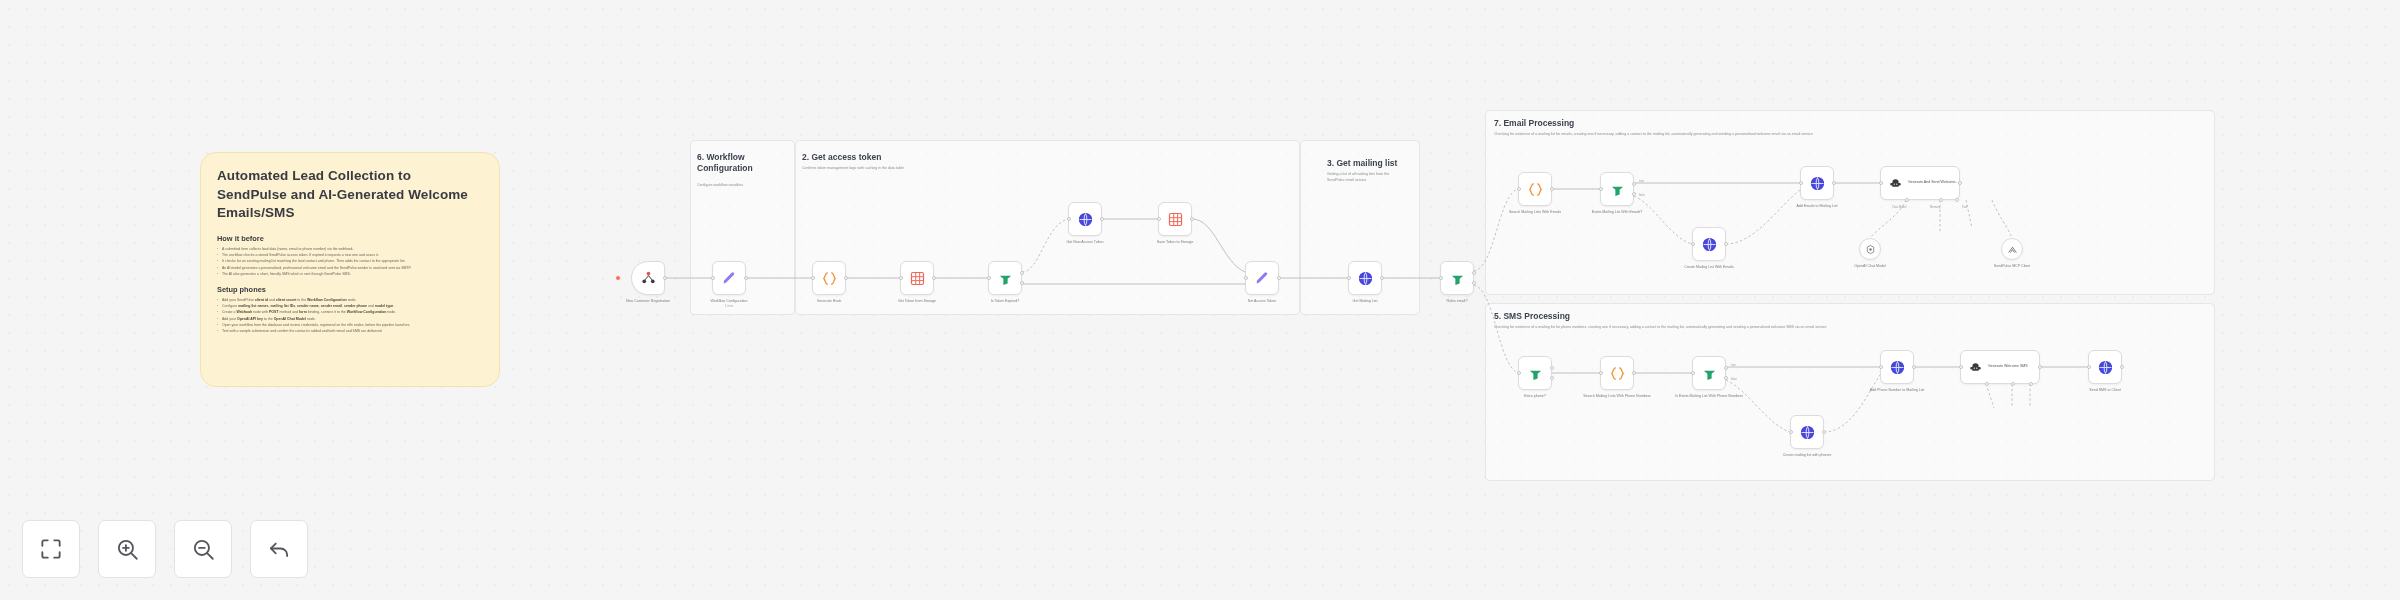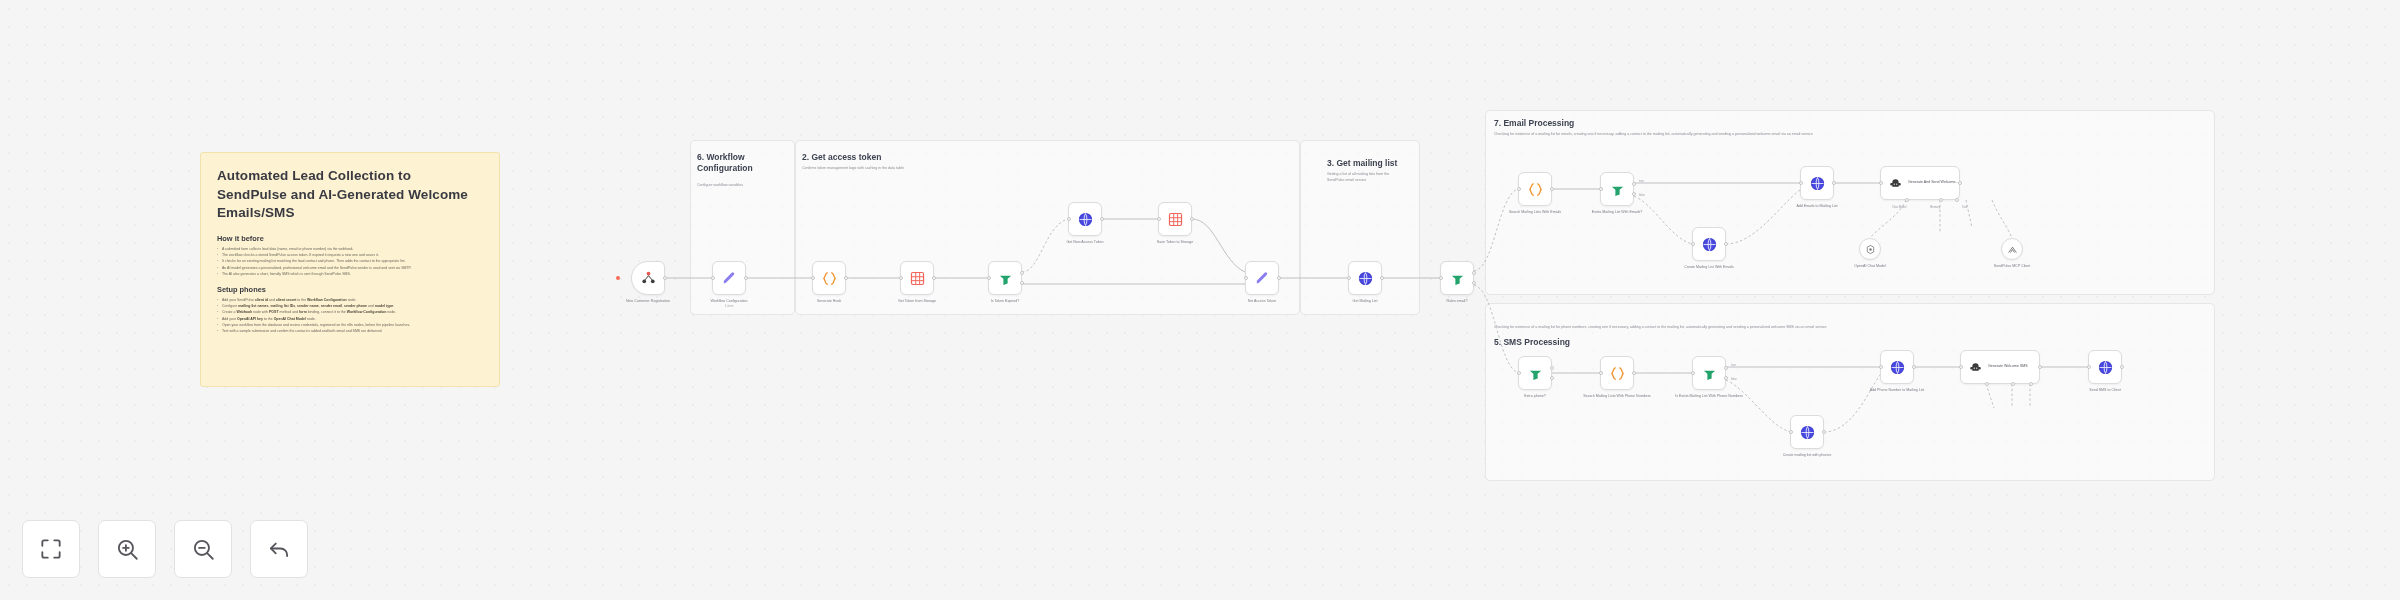--- a/index.html
+++ b/index.html
@@ -17,21 +17,21 @@
     background-image: radial-gradient(circle, #e4e4e4 1px, transparent 1px);
     background-size: 18px 18px;
     opacity: .55;
   }
 
   
   .sticky {
     position: absolute;
     background: #fdf3d2;
     border: 1px solid #f2e3ae;
-    border-radius: 3px;
+    border-radius: 16px;
     padding: 14px 16px;
     overflow: hidden;
   }
   .sticky h1 {
     font-size: 13.5px; line-height: 1.38; font-weight: 700;
     color: #3a3a42; letter-spacing: .1px; margin-bottom: 11px;
   }
   .sticky h2 {
     font-size: 7.4px; font-weight: 700; color: #3a3a42;
     margin: 8px 0 3px;
@@ -148,21 +148,21 @@
 
   <div class="section-title" style="left:802px; top:152px;">2. Get access token</div>
   <div class="section-sub" style="left:802px; top:166px; width:300px;">Confirms token management logic with caching in the data table</div>
 
   <div class="section-title" style="left:1327px; top:158px;">3. Get mailing list</div>
   <div class="section-sub" style="left:1327px; top:172px; width:74px;">Getting a list of all mailing lists from the SendPulse email service</div>
 
   <div class="section-title" style="left:1494px; top:118px;">7. Email Processing</div>
   <div class="section-sub" style="left:1494px; top:132px; width:540px;">Checking for existence of a mailing list for emails, creating one if necessary, adding a contact to the mailing list, automatically generating and sending a personalized welcome email via an email service</div>
 
-  <div class="section-title" style="left:1494px; top:311px;margin-top:26px;">5. SMS Processing</div>
+  <div class="section-title" style="left:1494px; top:311px;">5. SMS Processing</div>
   <div class="section-sub" style="left:1494px; top:325px; width:540px;">Checking for existence of a mailing list for phone numbers, creating one if necessary, adding a contact to the mailing list, automatically generating and sending a personalized welcome SMS via an email service</div>
 
   <div class="sticky" style="left:200px; top:152px; width:300px; height:235px;">
     <h1>Automated Lead Collection to SendPulse and AI-Generated Welcome Emails/SMS</h1>
     <h2>How it before</h2>
     <ul id="how-list">
         <li>A submitted form collects lead data (name, email or phone number) via the webhook.</li>
         <li>The workflow checks a stored SendPulse access token. If expired it requests a new one and saves it.</li>
         <li>It checks for an existing mailing list matching the lead contact and phone. Then adds the contact to the appropriate list.</li>
         <li>An AI model generates a personalized, professional welcome email and the SendPulse sender is used and sent via SMTP.</li>

